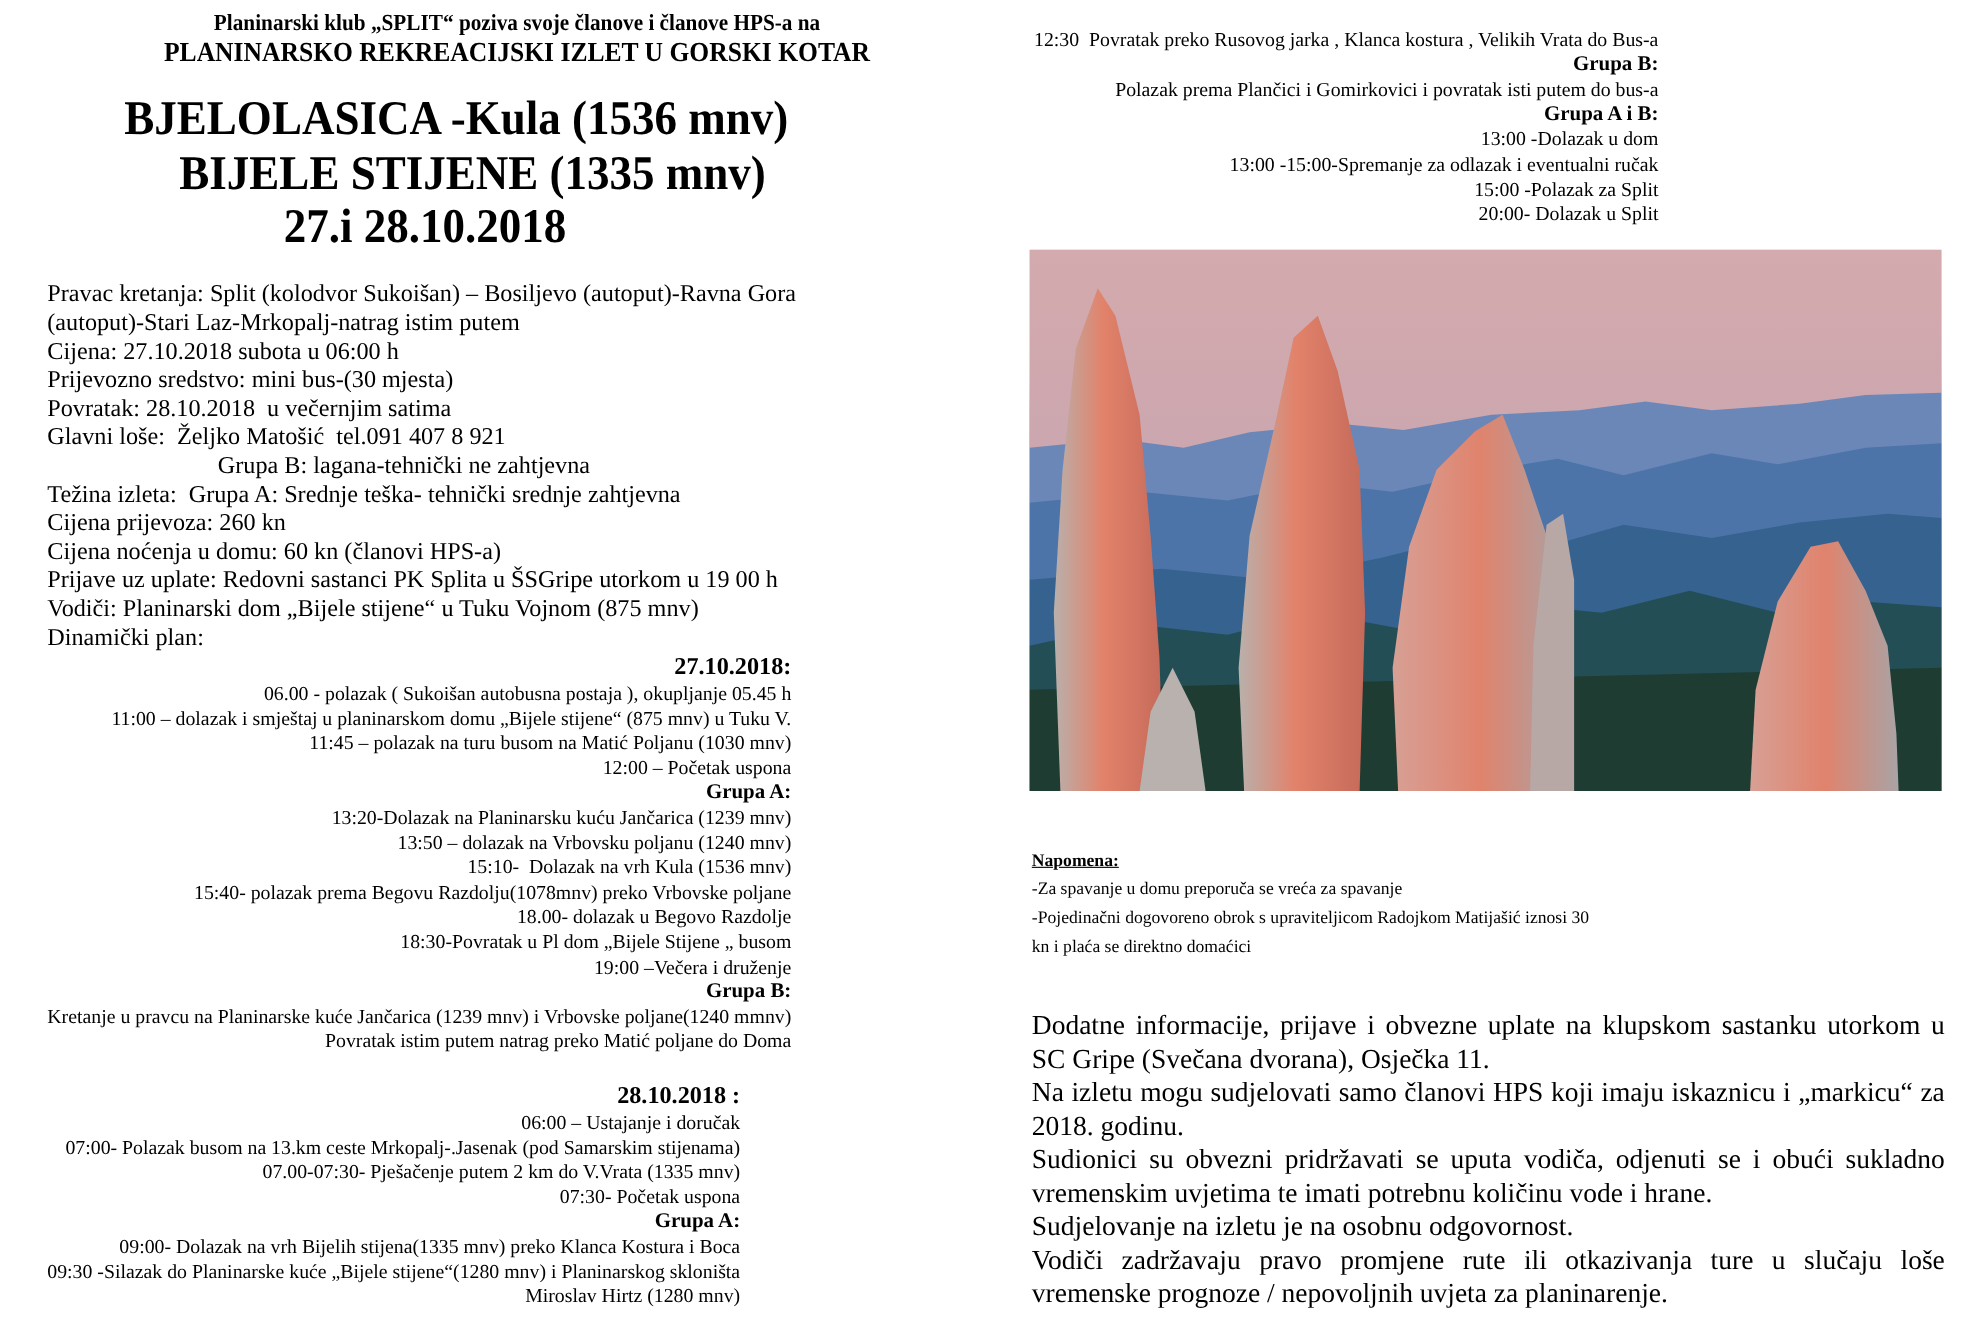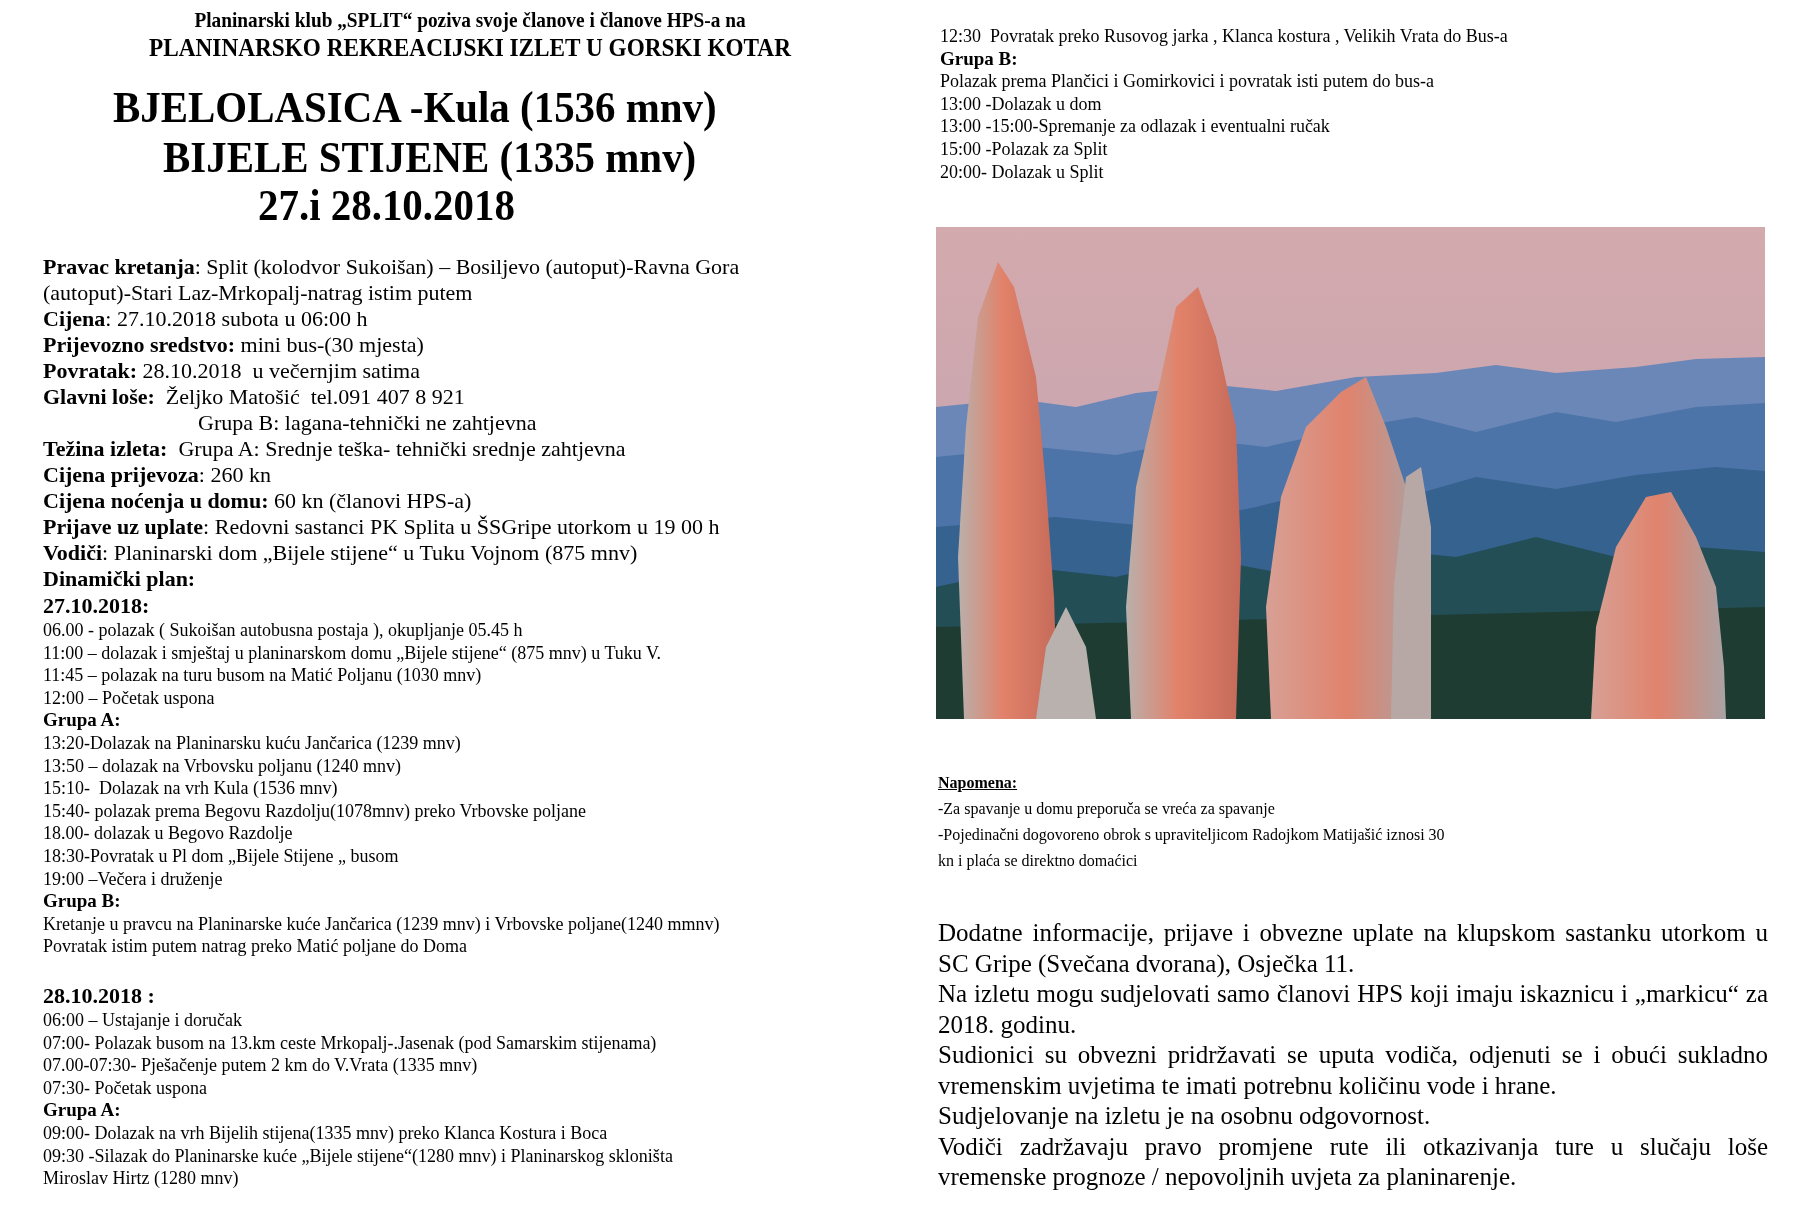--- a/index.html
+++ b/index.html
@@ -10,24 +10,24 @@
   .abs { position: absolute; }
   .hdr1 { left: 0; width: 940px; top: 8px; text-align: center; font-weight: bold; font-size: 21px; line-height: 24px; transform: scaleX(0.92); transform-origin: 470px 0; }
   .hdr2 { left: 0; width: 940px; top: 34px; text-align: center; font-weight: bold; font-size: 25px; line-height: 28px; transform: scaleX(0.93); transform-origin: 470px 0; }
   .big { font-weight: bold; font-size: 44px; line-height: 48px; white-space: nowrap; transform: scaleX(0.93); transform-origin: 0 0; }
   .t1 { left: 113px; top: 84px; }
   .t2 { left: 163px; top: 134px; }
   .t3 { left: 258px; top: 182px; }
 
   .info { left: 43px; top: 254px; width: 850px; font-size: 22px; line-height: 26px; }
   .info .row { white-space: nowrap; }
-  .info b { font-weight: bold; }
+  .info b { font-weight: normal; }
   .info .indent { padding-left: 155px; }
 
-  .sched { font-size: 18px; line-height: 22.6px; white-space: nowrap; }
+  .sched { font-size: 18px; line-height: 22.6px; white-space: nowrap; text-align: right; }
   .sched .h { font-weight: bold; font-size: 19px; }
   .sched .date { font-weight: bold; font-size: 22px; line-height: 26px; }
   .left-sched { left: 43px; top: 593px; }
   .left-sched2 { left: 43px; top: 983px; }
   .right-sched { left: 940px; top: 25px; }
 
   .photo {
     left: 936px; top: 227px; width: 829px; height: 492px; overflow: hidden;
     background: linear-gradient(180deg, #d1a9ae 0%, #c2a0b2 18%, #9aa2c4 24%, #5d82b4 30%, #3f6da3 42%, #2d5a88 52%, #24505f 60%, #1f4441 75%, #1c3a30 100%);
   }
@@ -91,20 +91,21 @@
   <div class="h">Grupa A:</div>
   <div>09:00- Dolazak na vrh Bijelih stijena(1335 mnv) preko Klanca Kostura i Boca</div>
   <div>09:30 -Silazak do Planinarske kuće „Bijele stijene“(1280 mnv) i Planinarskog skloništa</div>
   <div>Miroslav Hirtz (1280 mnv)</div>
 </div>
 
 <div class="abs sched right-sched">
   <div style="white-space:pre">12:30  Povratak preko Rusovog jarka , Klanca kostura , Velikih Vrata do Bus-a</div>
   <div class="h">Grupa B:</div>
   <div>Polazak prema Plančici i Gomirkovici i povratak isti putem do bus-a</div>
+  <div class="h">Grupa A i B:</div>
   <div>13:00 -Dolazak u dom</div>
   <div>13:00 -15:00-Spremanje za odlazak i eventualni ručak</div>
   <div>15:00 -Polazak za Split</div>
   <div>20:00- Dolazak u Split</div>
 </div>
 
 <div class="abs photo">
   <svg width="829" height="492" viewBox="0 0 829 492">
     <defs>
       <linearGradient id="sky" x1="0" y1="0" x2="0" y2="1">

